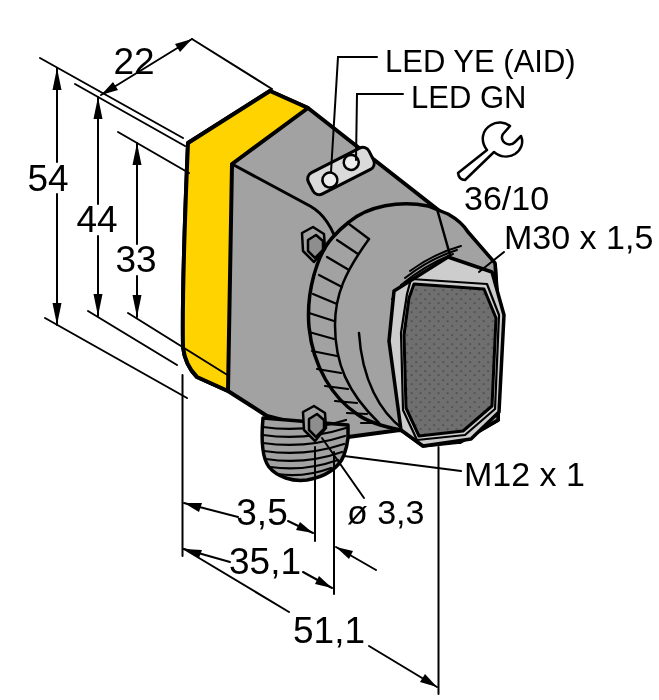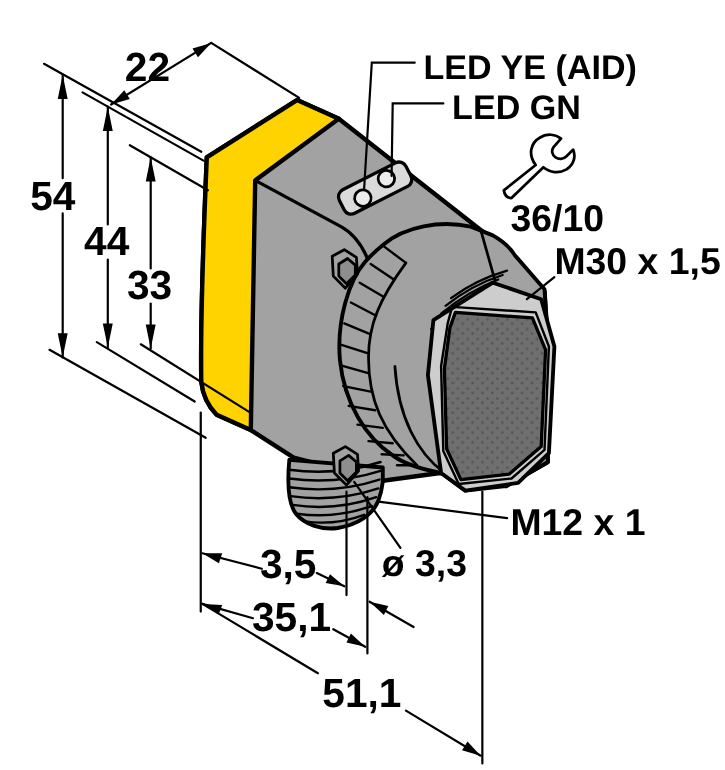--- a/index.html
+++ b/index.html
@@ -9,21 +9,20 @@
     width: 659px;
     height: 700px;
     overflow: hidden;
     font-family: "Liberation Sans", sans-serif;
   }
   #stage {
     position: relative;
     width: 541px;
     height: 700px;
     background: #ffffff;
-    font-weight: bold;
   }
   svg { display: block; }
   text {
     font-family: "Liberation Sans", sans-serif;
     fill: #000000;
   }
   .dim-text  { font-size: 37px; }
   .label-text{ font-size: 31px; }
   .mid-text  { font-size: 34px; }
 </style>

